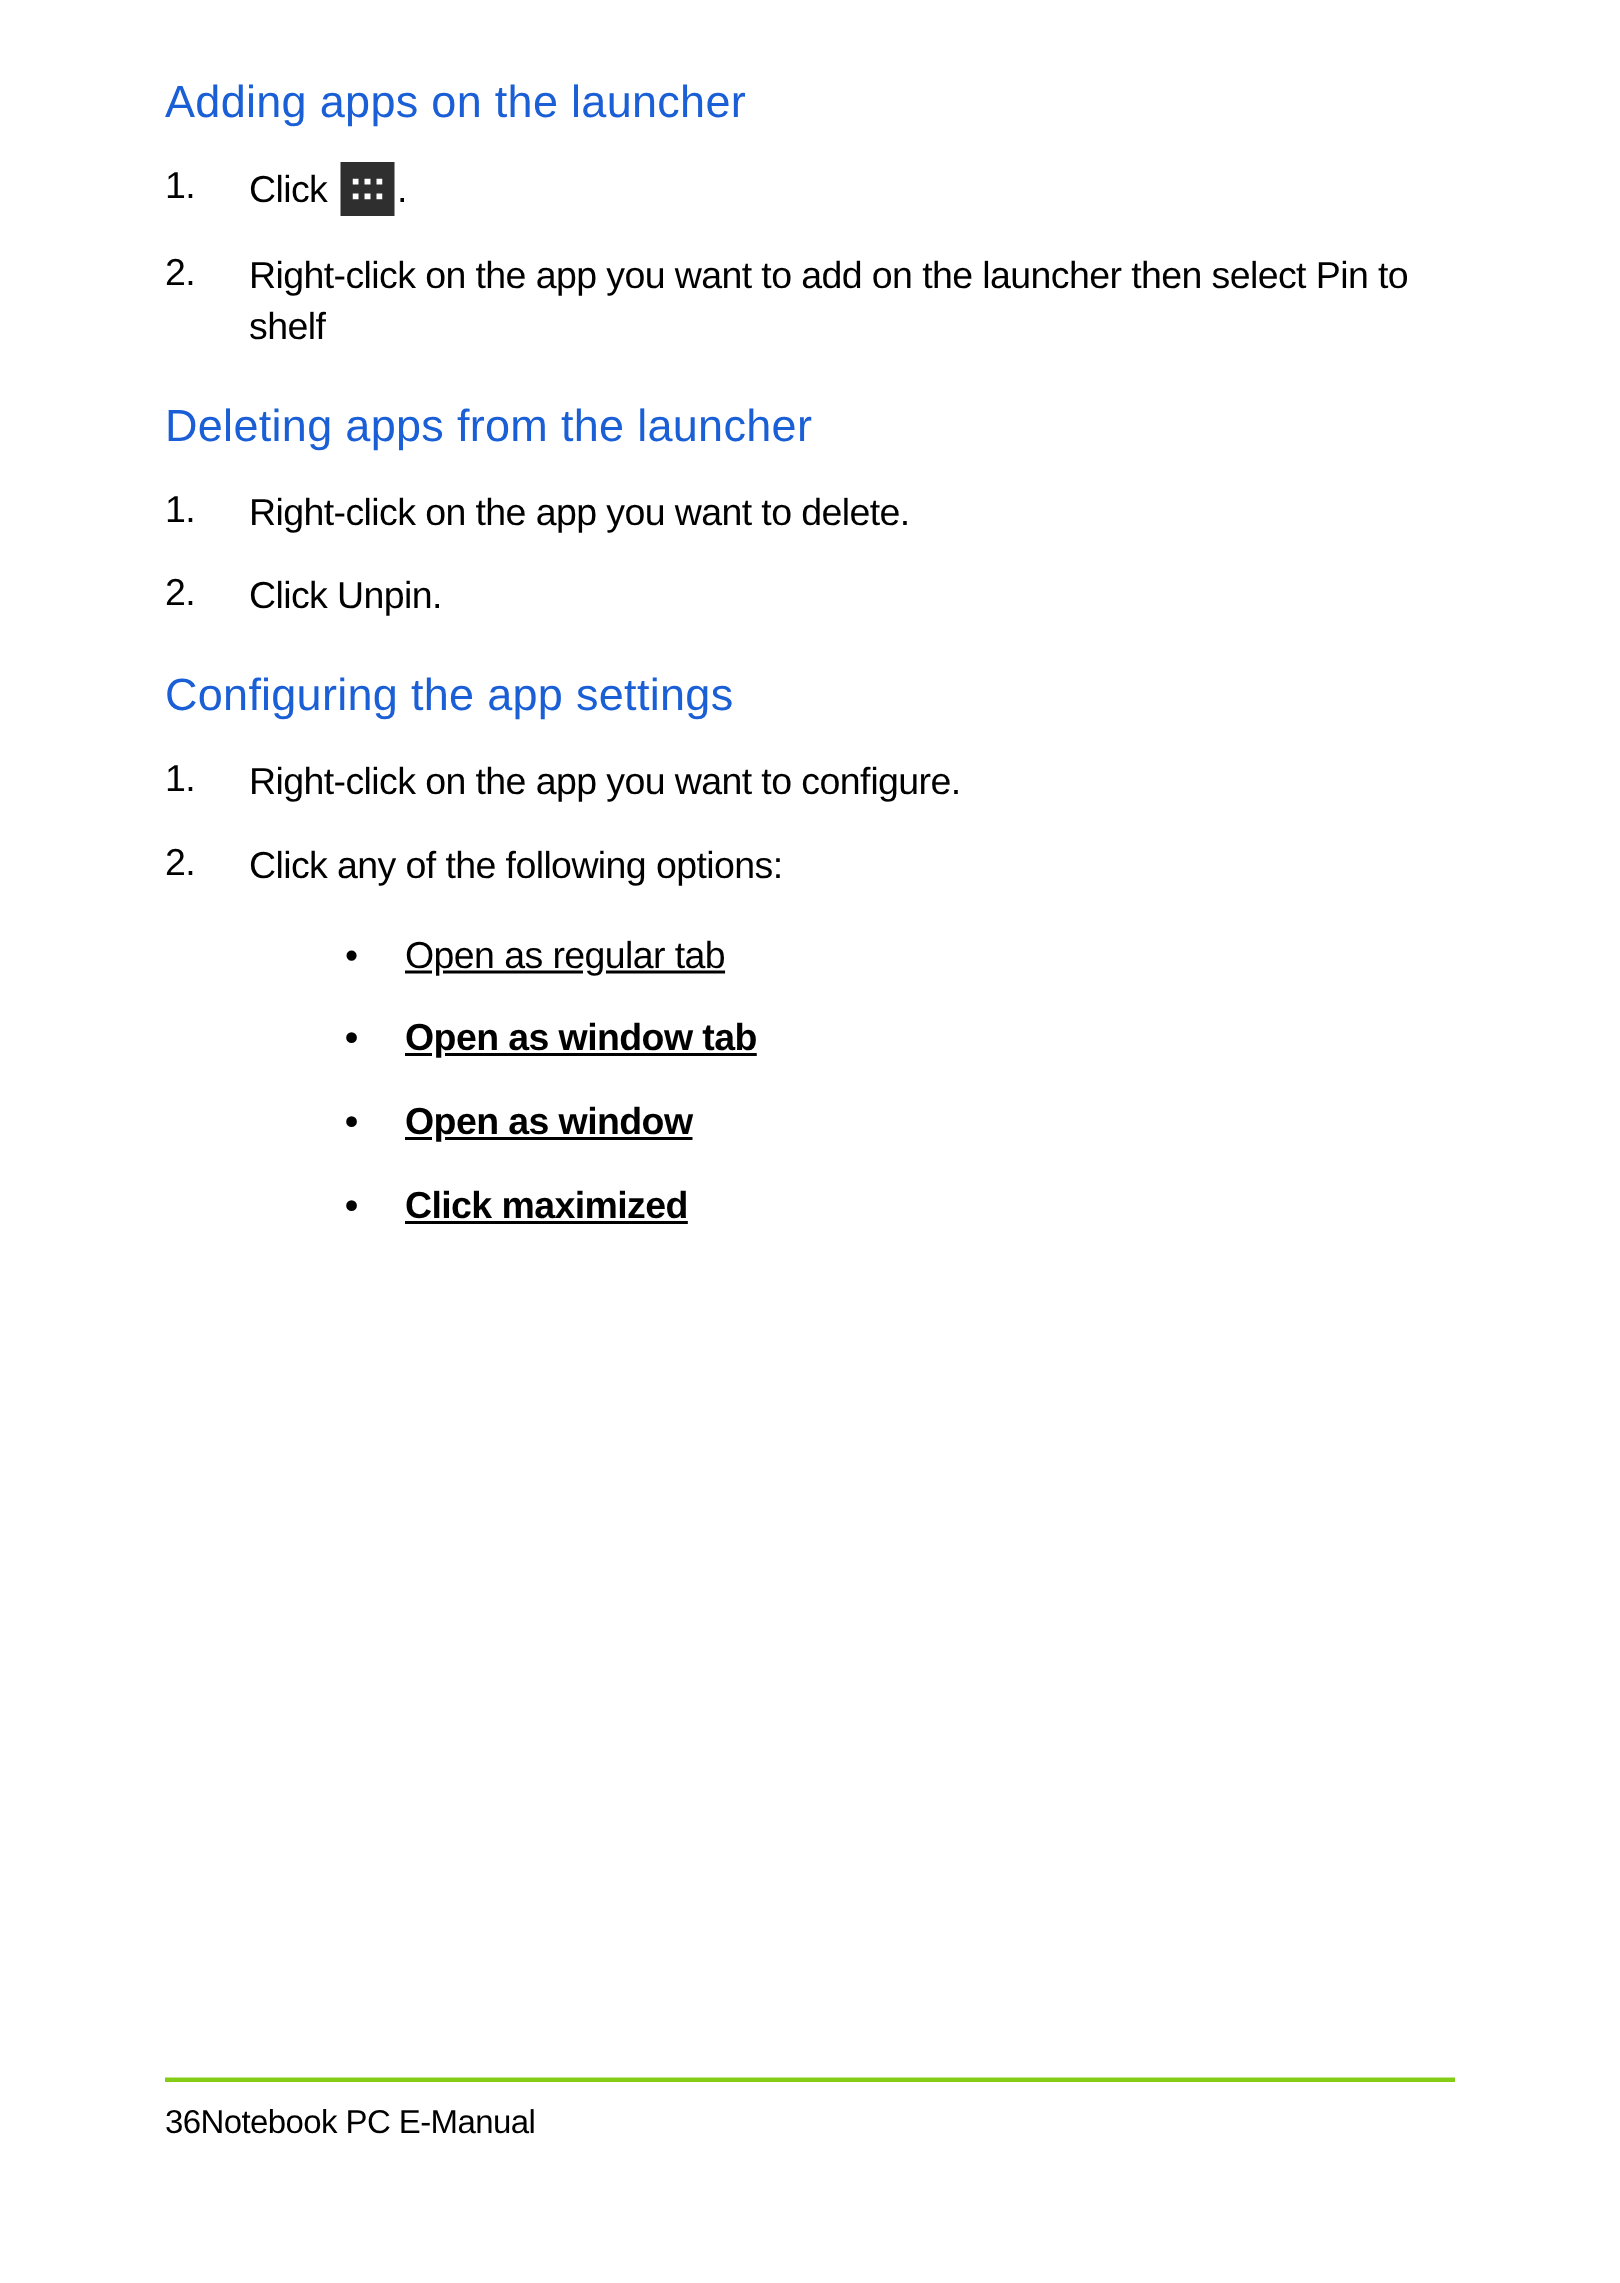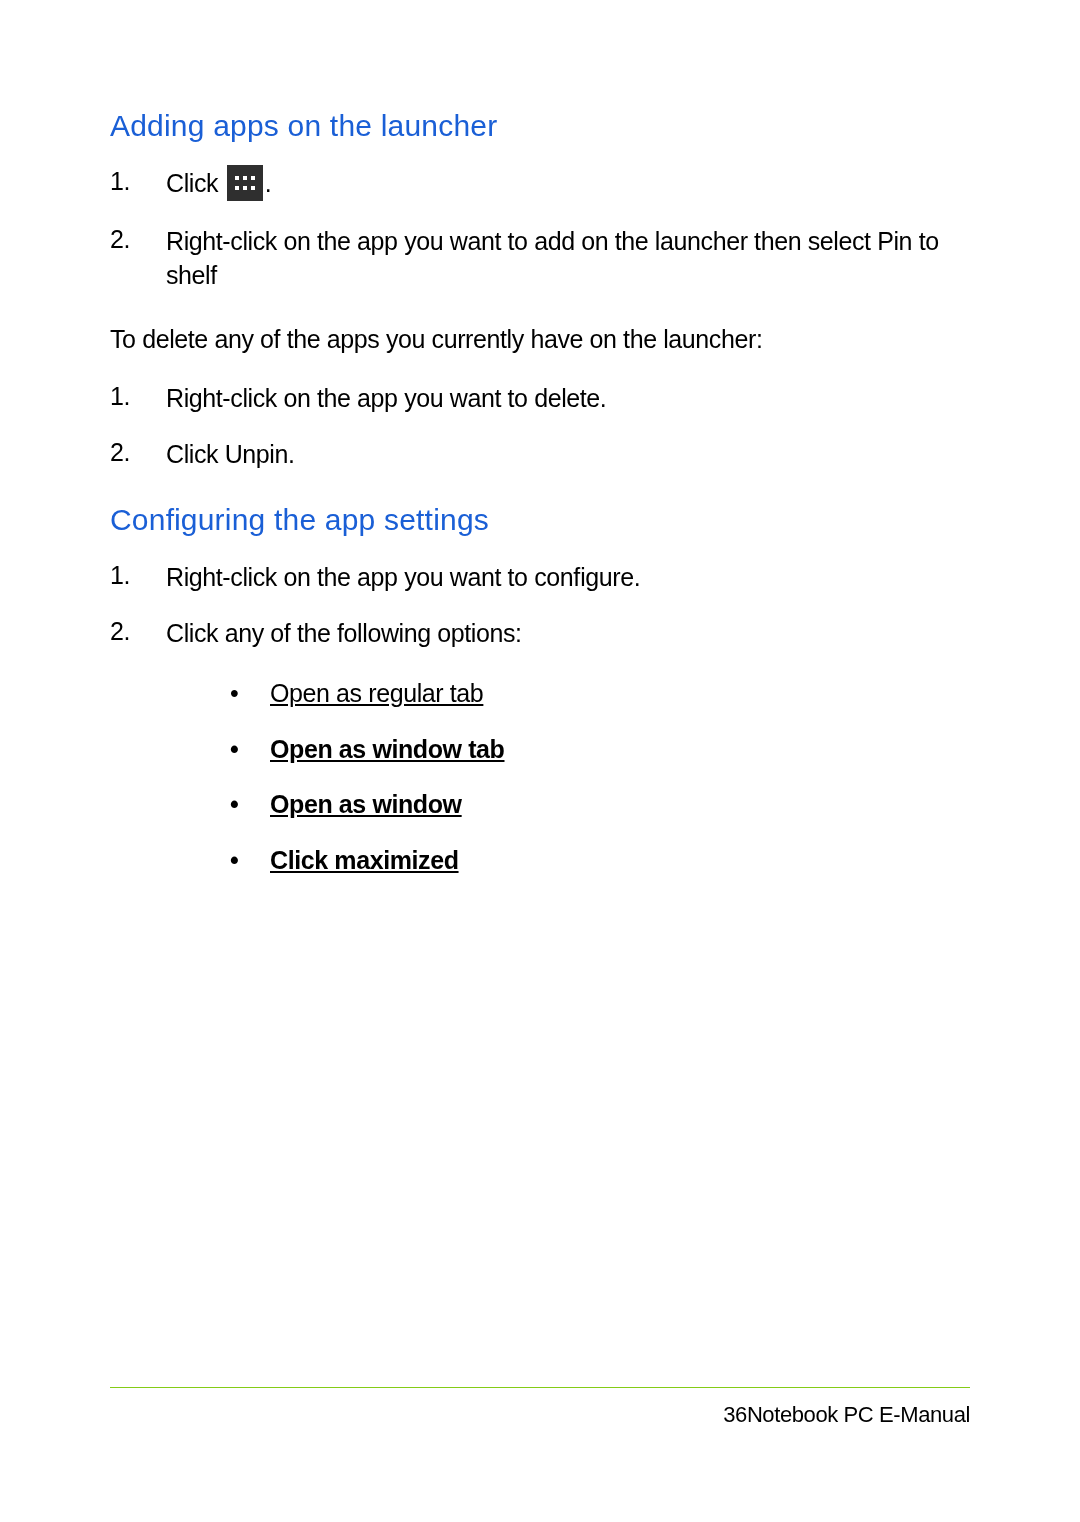--- a/index.html
+++ b/index.html
@@ -1,20 +1,20 @@
 <!DOCTYPE html>
 <html><head>
 <meta charset="utf-8">
 <style>
   * { margin: 0; padding: 0; box-sizing: border-box; }
   html, body { width: 1080px; height: 1522px; background: #fff; font-family: Arial, Helvetica, sans-serif; color: #000; }
   .page {
     width: 1080px;
     height: 1522px;
-    padding: 109px 110px 90px 110px;
+    padding: 52px 110px 90px 110px;
     position: relative;
   }
   .heading {
     color: #1a5fd6;
     font-size: 30px;
     font-weight: 400;
     margin-top: 0;
     margin-bottom: 24px;
     letter-spacing: 0.2px;
   }
@@ -74,24 +74,24 @@
     text-align: left;
     padding-left: 4px;
   }
   .sub-options > li .opt-text { flex: 1; text-decoration: underline; }
   .bold { font-weight: 700; }
   .footer {
     position: absolute;
     left: 110px;
     right: 110px;
     bottom: 94px;
-    border-top: 1px solid #84cc16;
+    border-top: 3px solid #84cc16;
     padding-top: 14px;
     display: flex;
-    justify-content: flex-end;
+    justify-content: flex-start;
     font-size: 22px;
     letter-spacing: -0.4px;
   }
 </style>
 </head>
 <body>
 
 <div class="page">
 
   <div class="section">
@@ -113,21 +113,21 @@
         </span>
       </li>
       <li>
         <span class="num">2.</span>
         <span class="step-body">Right-click on the app you want to add on the launcher then select Pin to shelf</span>
       </li>
     </ol>
   </div>
 
   <div class="section">
-    <p class="intro">To delete any of the apps you currently have on the launcher:</p>
+    <h2 class="heading">Deleting apps from the launcher</h2>
     <ol class="steps">
       <li>
         <span class="num">1.</span>
         <span class="step-body">Right-click on the app you want to delete.</span>
       </li>
       <li>
         <span class="num">2.</span>
         <span class="step-body">Click Unpin.</span>
       </li>
     </ol>

